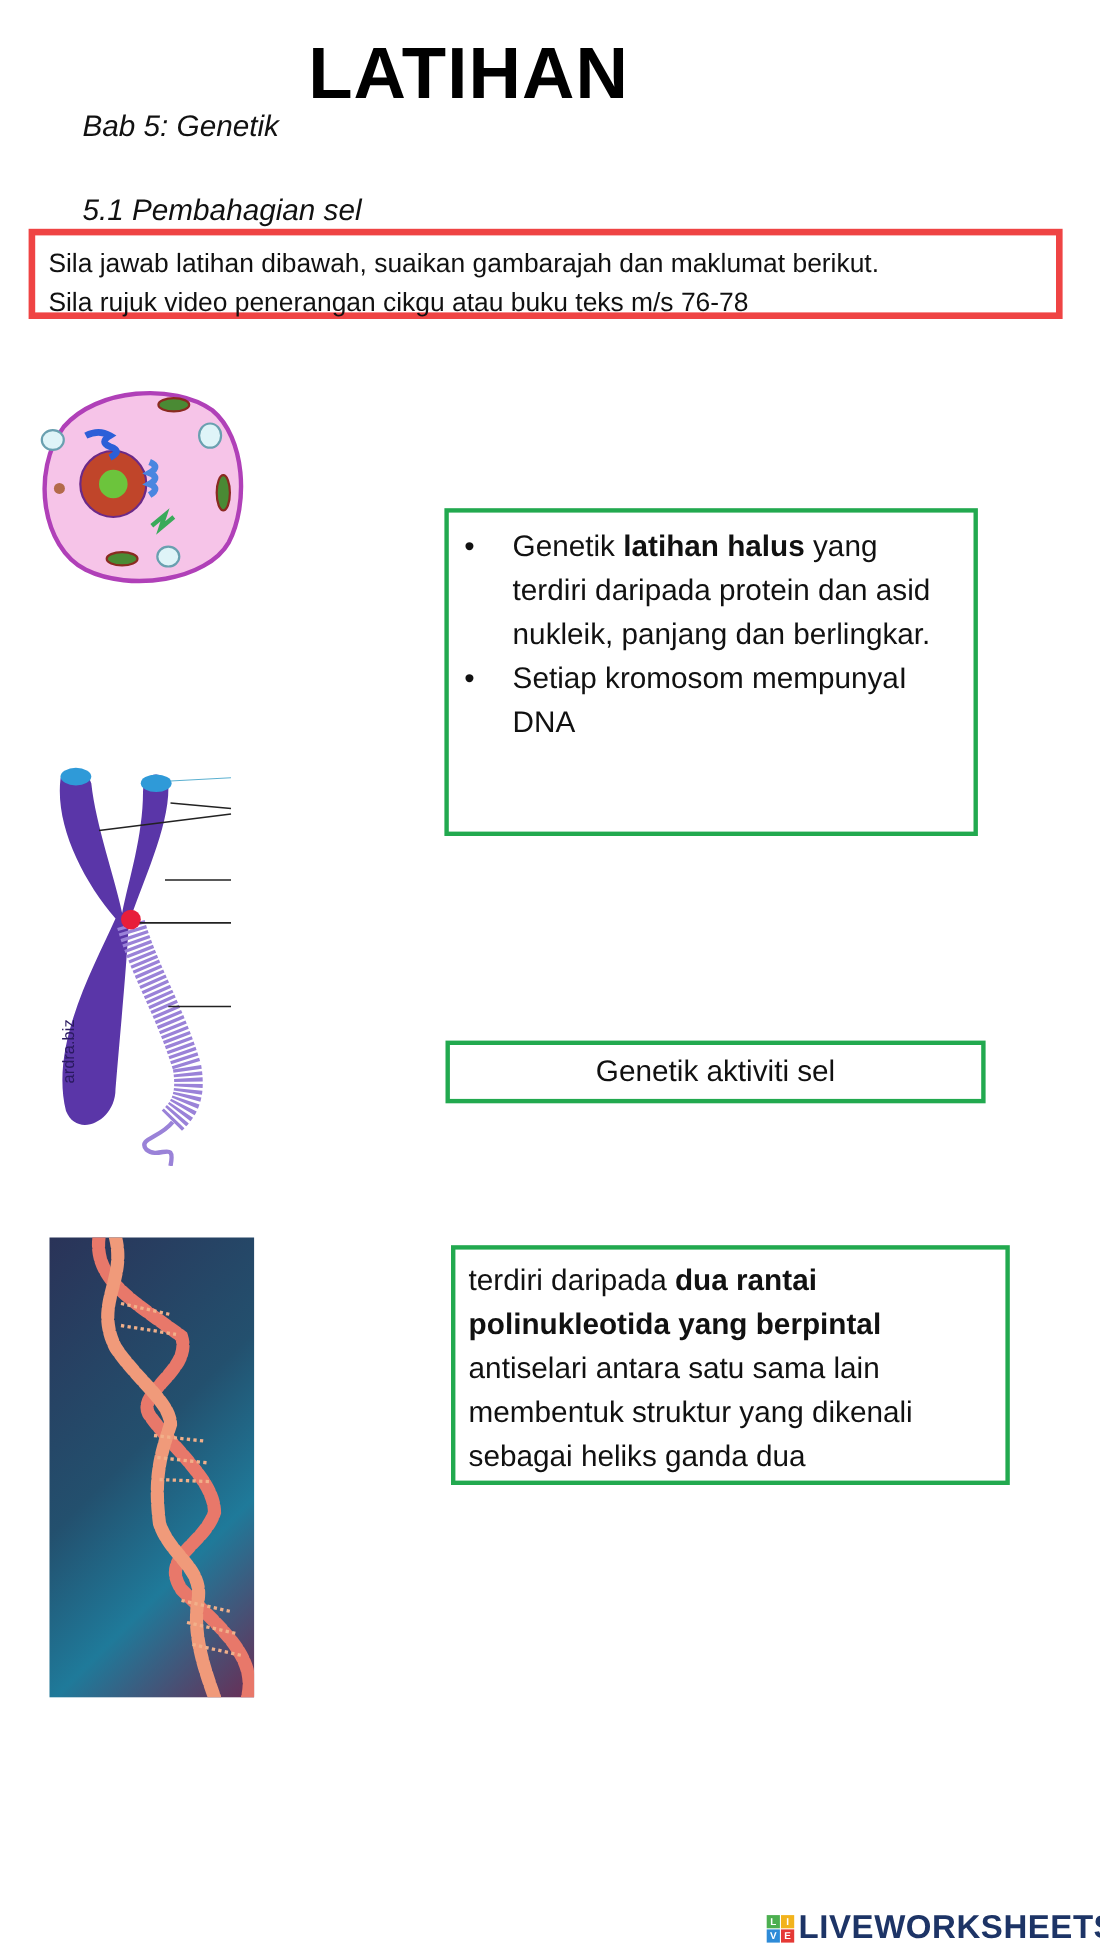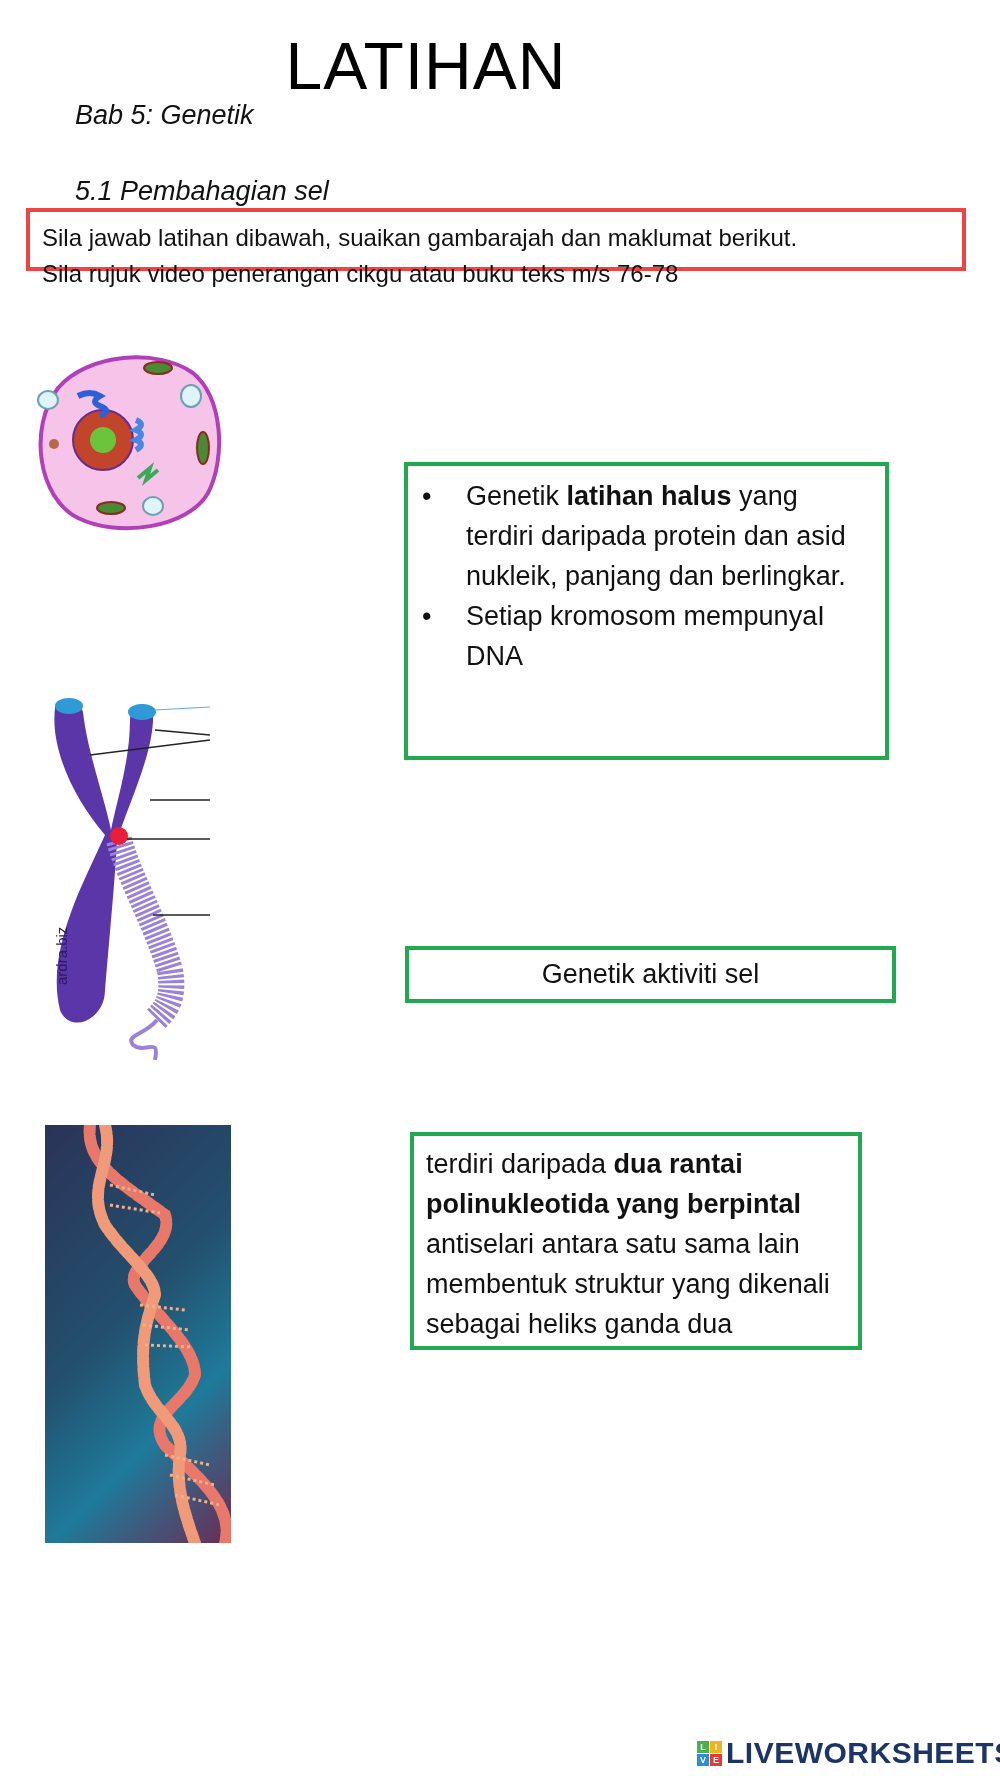--- a/index.html
+++ b/index.html
@@ -1,32 +1,32 @@
 <!DOCTYPE html>
 <html><head>
 <meta charset="utf-8">
 <style>
   html, body { margin: 0; padding: 0; background: #ffffff; }
   body { width: 1000px; height: 1776px; position: relative; overflow: hidden;
          font-family: "Liberation Sans", "DejaVu Sans", sans-serif; color: #111; }
   .abs { position: absolute; }
   .title { left: 0; width: 852px; top: 28px; text-align: center; font-size: 66px;
-           font-weight: 400; letter-spacing: 1px; color: #000; }
+           font-weight: 700; letter-spacing: 1px; color: #000; }
   .sub { left: 75px; font-size: 27px; color: #111; font-style: italic; }
-  .instr { left: 26px; top: 208px; width: 940px; height: 63px; border: 4px solid #ef4444;
+  .instr { left: 26px; top: 208px; width: 940px; height: 82px; border: 6px solid #ef4444;
            box-sizing: border-box; padding: 8px 12px; font-size: 24px; line-height: 36px; }
   .gbox { border: 4px solid #22a94f; box-sizing: border-box; background: #fff; }
   .box1 { left: 404px; top: 462px; width: 485px; height: 298px; padding: 10px 14px 0 14px;
           font-size: 27px; line-height: 40px; }
   .box1 ul { margin: 0; padding: 0; list-style: none; }
   .box1 li { position: relative; padding-left: 44px; }
   .box1 li .bullet { position: absolute; left: 0; top: 0; width: 44px; text-align: left; }
   .box2 { left: 405px; top: 946px; width: 491px; height: 57px; font-size: 27px;
           text-align: center; line-height: 49px; }
-  .box3 { left: 410px; top: 1132px; width: 452px; height: 218px; padding: 8px 12px;
+  .box3 { left: 410px; top: 1132px; width: 508px; height: 218px; padding: 8px 12px;
           font-size: 27px; line-height: 40px; }
   .logo { left: 697px; top: 1740px; height: 26px; display: flex; align-items: center; }
   .logo-grid { display: grid; grid-template-columns: 12px 12px; grid-template-rows: 12px 12px;
                gap: 1px; margin-right: 4px; }
   .logo-grid span { font-size: 9px; font-weight: bold; color: #fff; text-align: center;
                     line-height: 12px; }
   .logo-text { font-size: 30px; font-weight: bold; color: #1d3466; letter-spacing: 0.5px; }
 </style>
 </head>
 <body>

